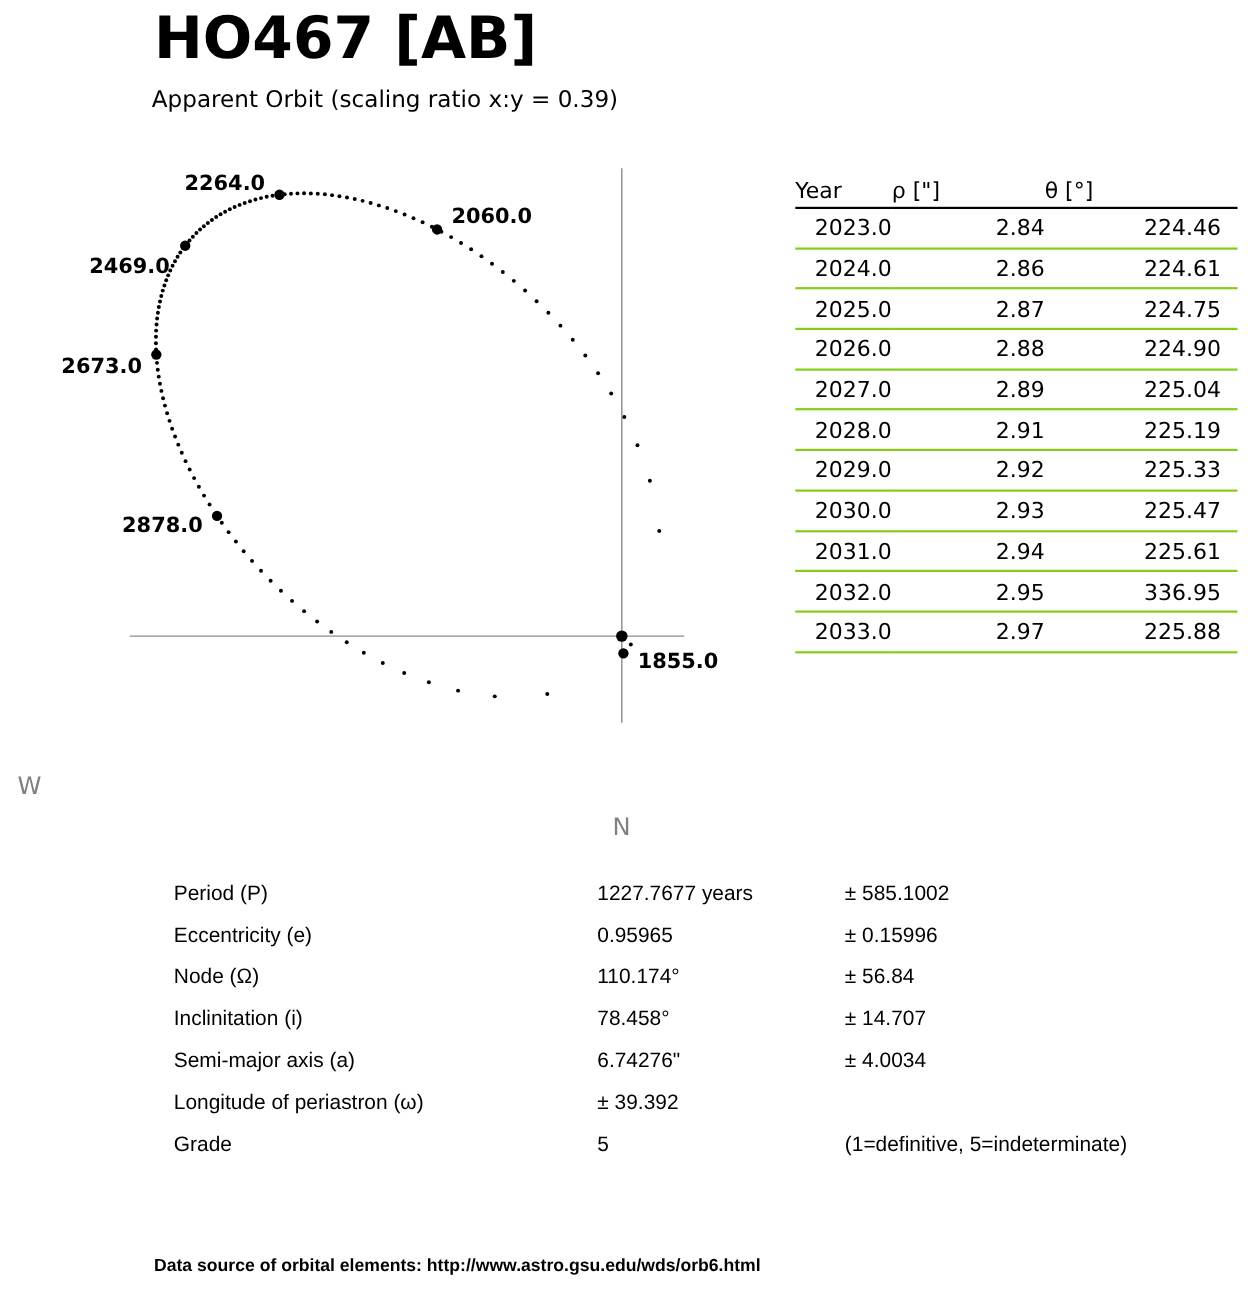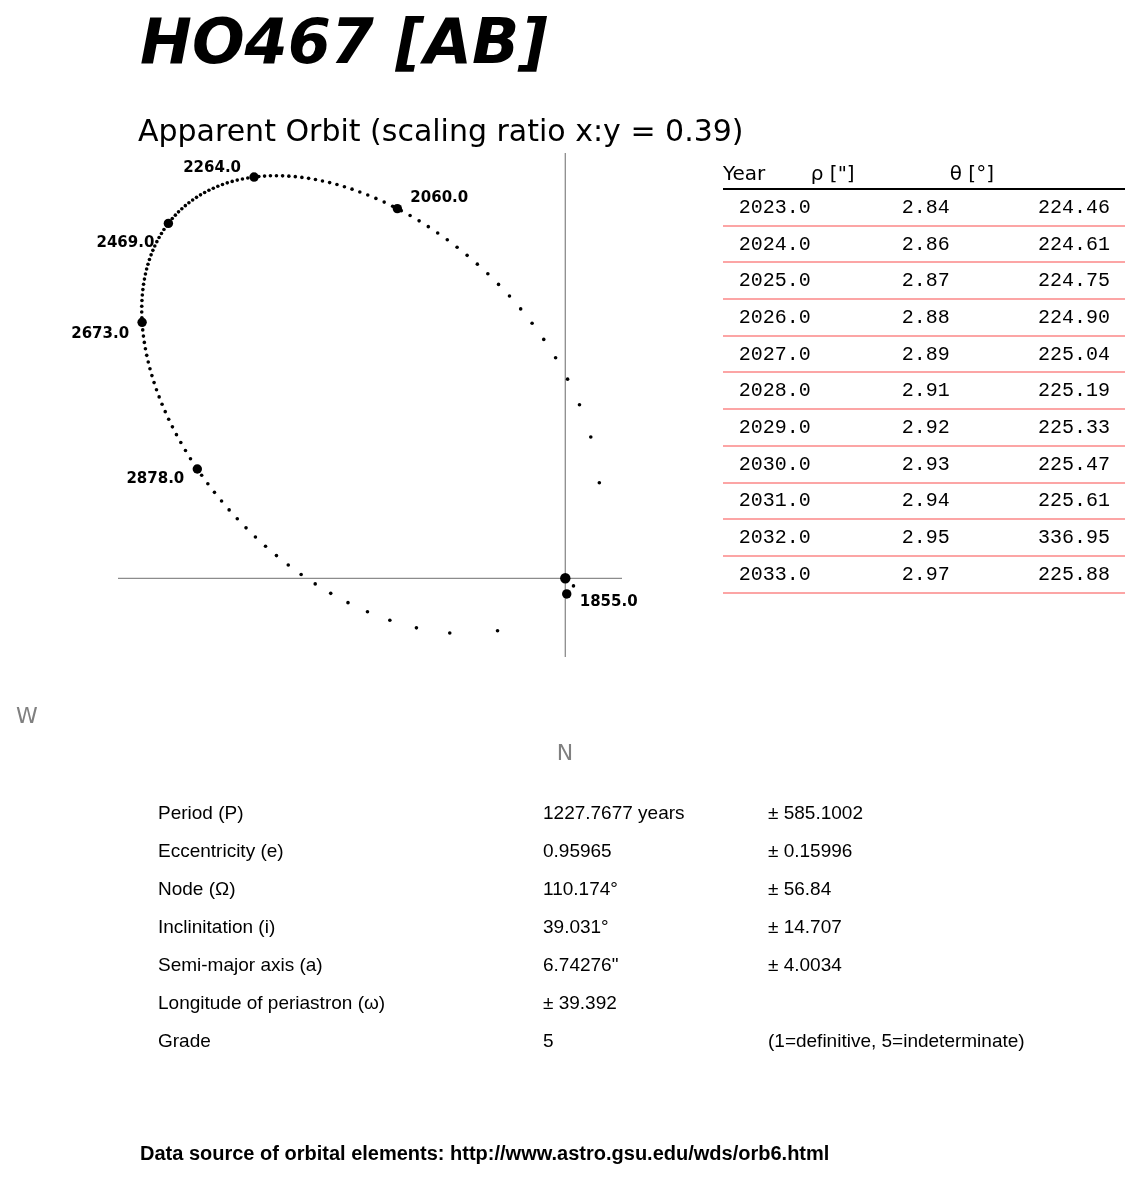--- a/index.html
+++ b/index.html
@@ -1,41 +1,41 @@
 <!DOCTYPE html>
 <html><head>
 <meta charset="utf-8">
 <style>
   html,body{margin:0;padding:0;background:#fff;}
   .page{position:relative;width:1141px;height:1180px;background:#fff;overflow:hidden;
         font-family:"DejaVu Sans","Liberation Sans",sans-serif;color:#000;}
-  .title{position:absolute;left:140px;top:6px;font-size:62px;font-weight:bold;line-height:1.15;
-         font-family:"DejaVu Sans","Liberation Sans",sans-serif;font-style:italic;}
-  .subtitle{position:absolute;left:138px;top:78px;font-size:30px;font-weight:normal;margin-top:35px;}
+  .title{position:absolute;left:140px;top:6px;font-size:53px;font-weight:bold;line-height:1.15;
+         font-family:"DejaVu Sans","Liberation Sans",sans-serif;}
+  .subtitle{position:absolute;left:138px;top:78px;font-size:21px;font-weight:normal;}
   .plot{position:absolute;left:0;top:140px;width:700px;height:650px;}
   .plot svg{position:absolute;left:0;top:0;}
   .axis-label{position:absolute;font-size:22px;color:#808080;}
   .axis-w{left:16px;top:563px;}
   .axis-n{left:545px;top:600px;width:40px;text-align:center;}
-  .epoch-label{position:absolute;font-size:15px;font-weight:bold;line-height:19px;white-space:nowrap;
+  .epoch-label{position:absolute;font-size:19px;font-weight:bold;line-height:19px;white-space:nowrap;
                font-family:"DejaVu Sans","Liberation Sans",sans-serif;}
   .eph-table{position:absolute;left:723px;top:158px;width:402px;border-collapse:collapse;
              font-size:20px;font-family:"DejaVu Sans","Liberation Sans",sans-serif;}
   .eph-table th{font-weight:normal;height:30px;text-align:left;border-bottom:2px solid #000;padding:0;}
-  .eph-table td{height:34.7px;text-align:right;border-bottom:2px solid #fca5a5;padding:0;font-family:Liberation Mono, monospace;}
+  .eph-table td{height:34.7px;text-align:right;border-bottom:2px solid #84cc16;padding:0;}
   .eph-table .c1{width:89px;}
   .eph-table .c2{width:146px;}
   .eph-table .c3{width:167px;padding-right:15px;}
   .elements{position:absolute;left:158px;top:794px;width:920px;
             font-family:"Liberation Sans","DejaVu Sans",sans-serif;font-size:19px;}
   .el-row{display:flex;height:38px;line-height:38px;justify-content:flex-end;}
   .el-label{width:385px;}
   .el-value{width:225px;}
   .el-error{flex:1;}
-  .footer{position:absolute;left:140px;top:1142px;font-size:20px;font-weight:bold;
+  .footer{position:absolute;left:140px;top:1142px;font-size:16px;font-weight:bold;
           font-family:"Liberation Sans","DejaVu Sans",sans-serif;}
 </style>
 </head>
 <body>
 
 <div class="page">
   <div class="title">HO467 [AB]</div>
   <div class="subtitle">Apparent Orbit (scaling ratio x:y = 0.39)</div>
 
   <div class="plot">
@@ -261,21 +261,21 @@
         <span class="el-value">0.95965</span>
         <span class="el-error">± 0.15996</span>
       </div>
       <div class="el-row">
         <span class="el-label">Node (Ω)</span>
         <span class="el-value">110.174°</span>
         <span class="el-error">± 56.84</span>
       </div>
       <div class="el-row">
         <span class="el-label">Inclinitation (i)</span>
-        <span class="el-value">39.031°</span>
+        <span class="el-value">78.458°</span>
         <span class="el-error">± 14.707</span>
       </div>
       <div class="el-row">
         <span class="el-label">Semi-major axis (a)</span>
         <span class="el-value">6.74276"</span>
         <span class="el-error">± 4.0034</span>
       </div>
       <div class="el-row">
         <span class="el-label">Longitude of periastron (ω)</span>
         <span class="el-error">± 39.392</span>

